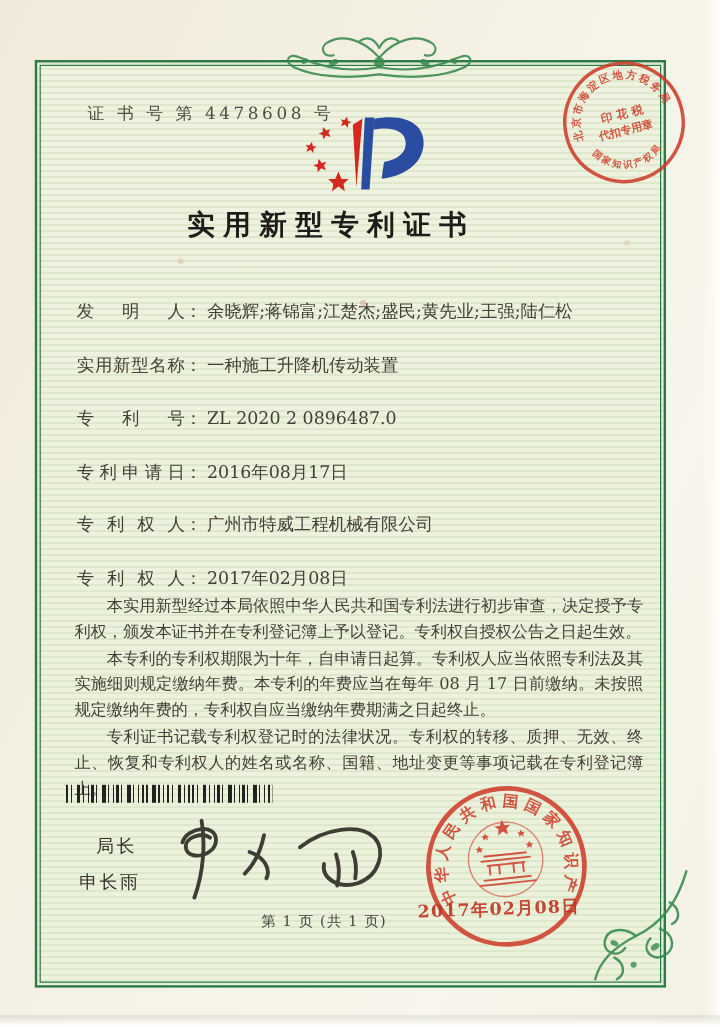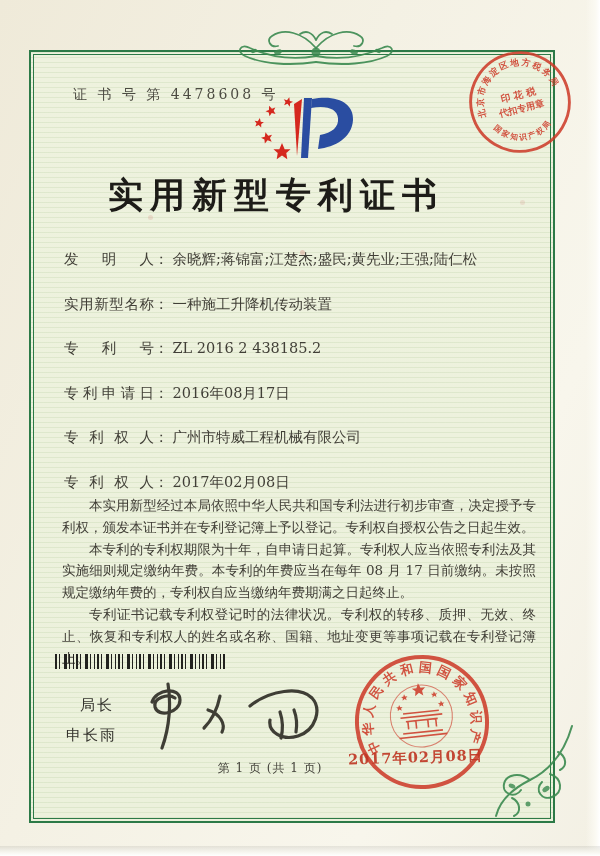--- a/index.html
+++ b/index.html
@@ -32,21 +32,21 @@
   .frame-inner{
     position:absolute;inset:2px;border:1px solid #2c7a47;pointer-events:none;
   }
   .cert-no{
     position:absolute;left:73px;top:86px;
     font-size:14px;color:#4c4b42;letter-spacing:3px;
   }
   .logo{position:absolute;left:238px;top:90px;width:130px;height:82px;}
   .title{
     position:absolute;left:0;top:172px;width:552px;text-align:center;
-    font-size:35px;font-weight:bold;color:#1d1c18;letter-spacing:7px;
+    font-size:23px;font-weight:bold;color:#1d1c18;letter-spacing:7px;
   }
   .fields{position:absolute;left:64px;top:250px;width:480px;}
   .frow{height:44.5px;font-size:14.5px;color:#413f37;white-space:nowrap;}
   .flabel{display:inline-block;width:90px;text-align:justify;text-align-last:justify;vertical-align:top;}
   .fcolon{display:inline-block;margin-right:4px;}
   .paras{
     position:absolute;left:62px;top:495px;width:474px;
     font-size:13.5px;line-height:21.8px;color:#413f37;text-align:justify;
   }
   .paras p{margin:0;text-indent:2em;}
@@ -139,21 +139,21 @@
   <div class="title">实用新型专利证书</div>
 
   <div class="fields">
     <div class="frow">
       <span class="flabel">发明人</span><span class="fcolon">：</span><span>余晓辉;蒋锦富;江楚杰;盛民;黄先业;王强;陆仁松</span>
     </div>
     <div class="frow">
       <span class="flabel">实用新型名称</span><span class="fcolon">：</span><span>一种施工升降机传动装置</span>
     </div>
     <div class="frow">
-      <span class="flabel">专利号</span><span class="fcolon">：</span><span>ZL 2016 2 438185.2</span>
+      <span class="flabel">专利号</span><span class="fcolon">：</span><span>ZL 2020 2 0896487.0</span>
     </div>
     <div class="frow">
       <span class="flabel">专利申请日</span><span class="fcolon">：</span><span>2016年08月17日</span>
     </div>
     <div class="frow">
       <span class="flabel">专利权人</span><span class="fcolon">：</span><span>广州市特威工程机械有限公司</span>
     </div>
     <div class="frow">
       <span class="flabel">专利权人</span><span class="fcolon">：</span><span>2017年02月08日</span>
     </div>

